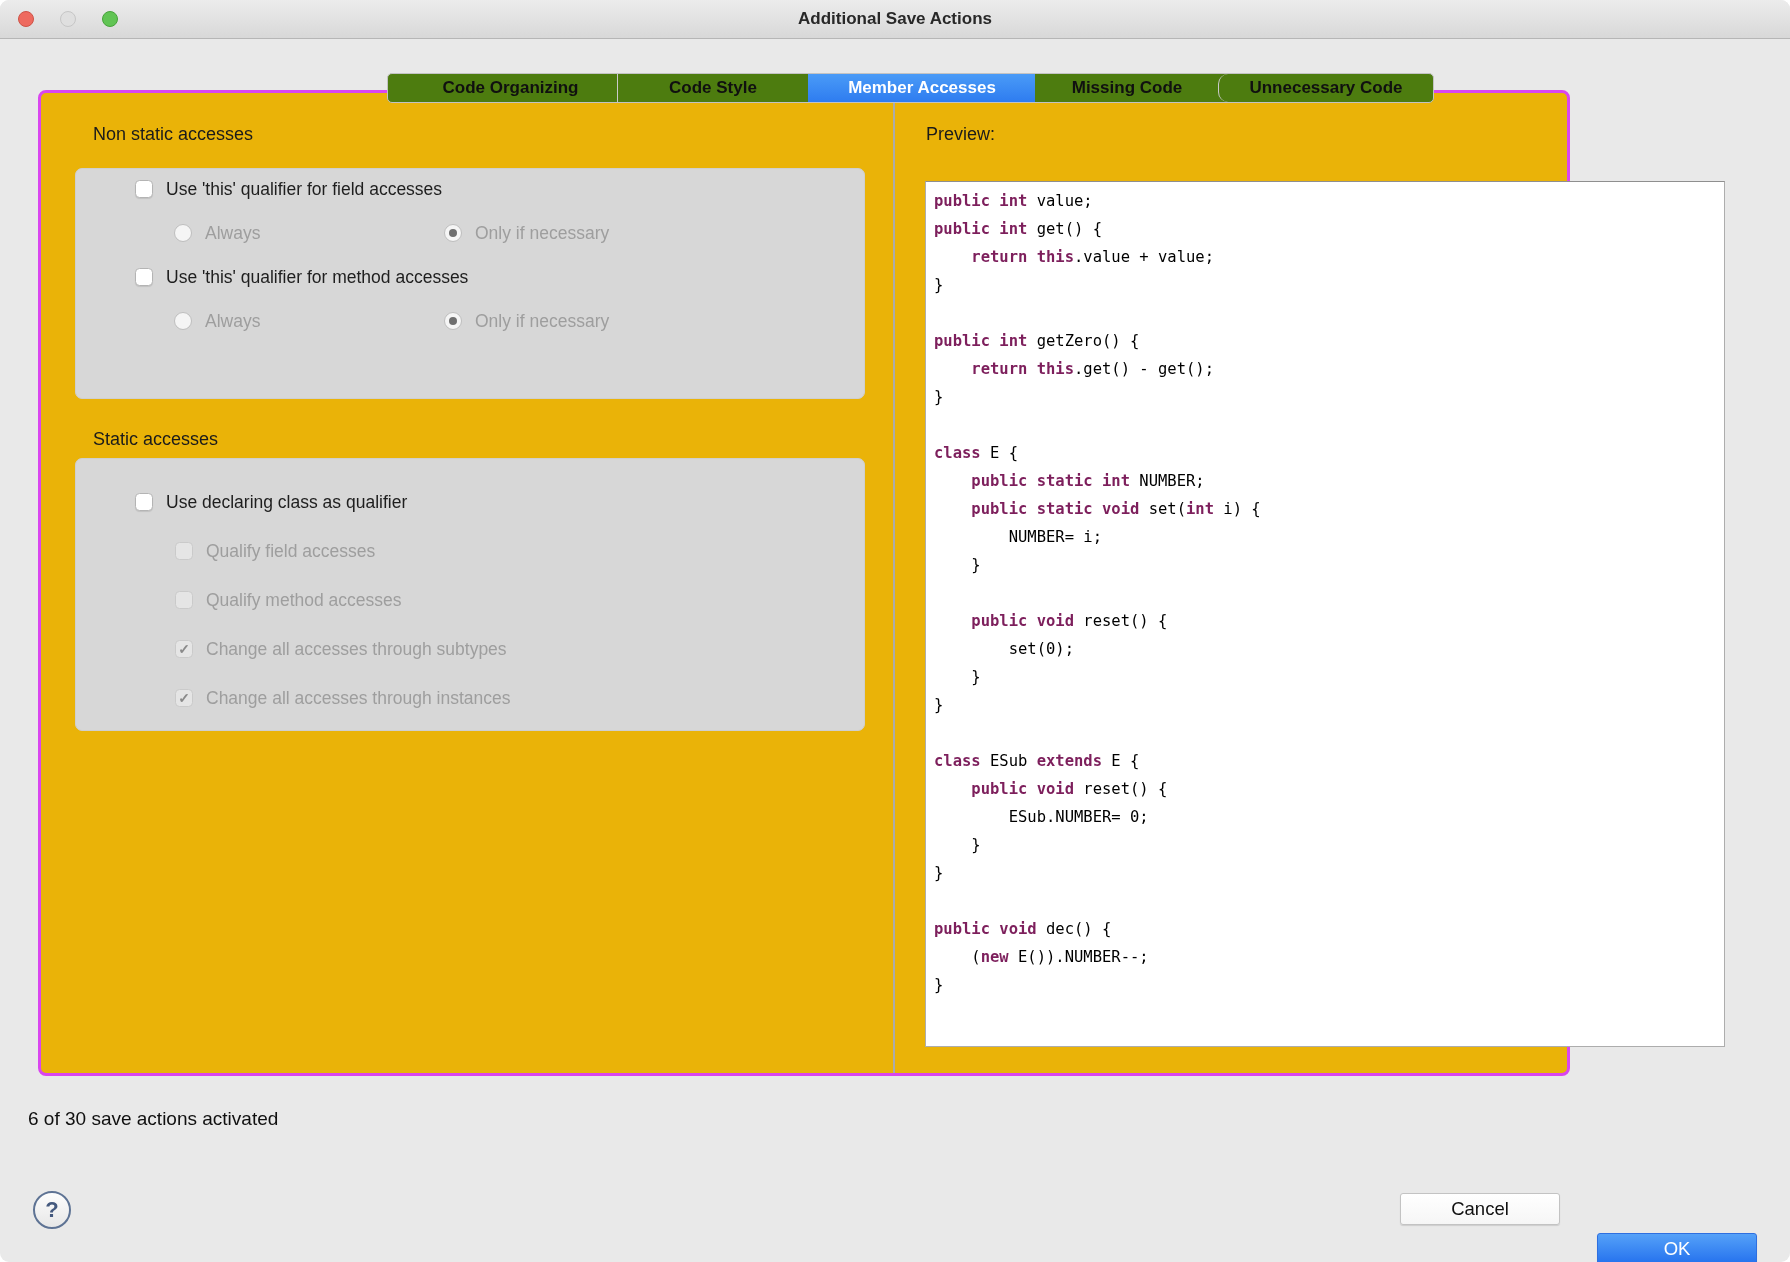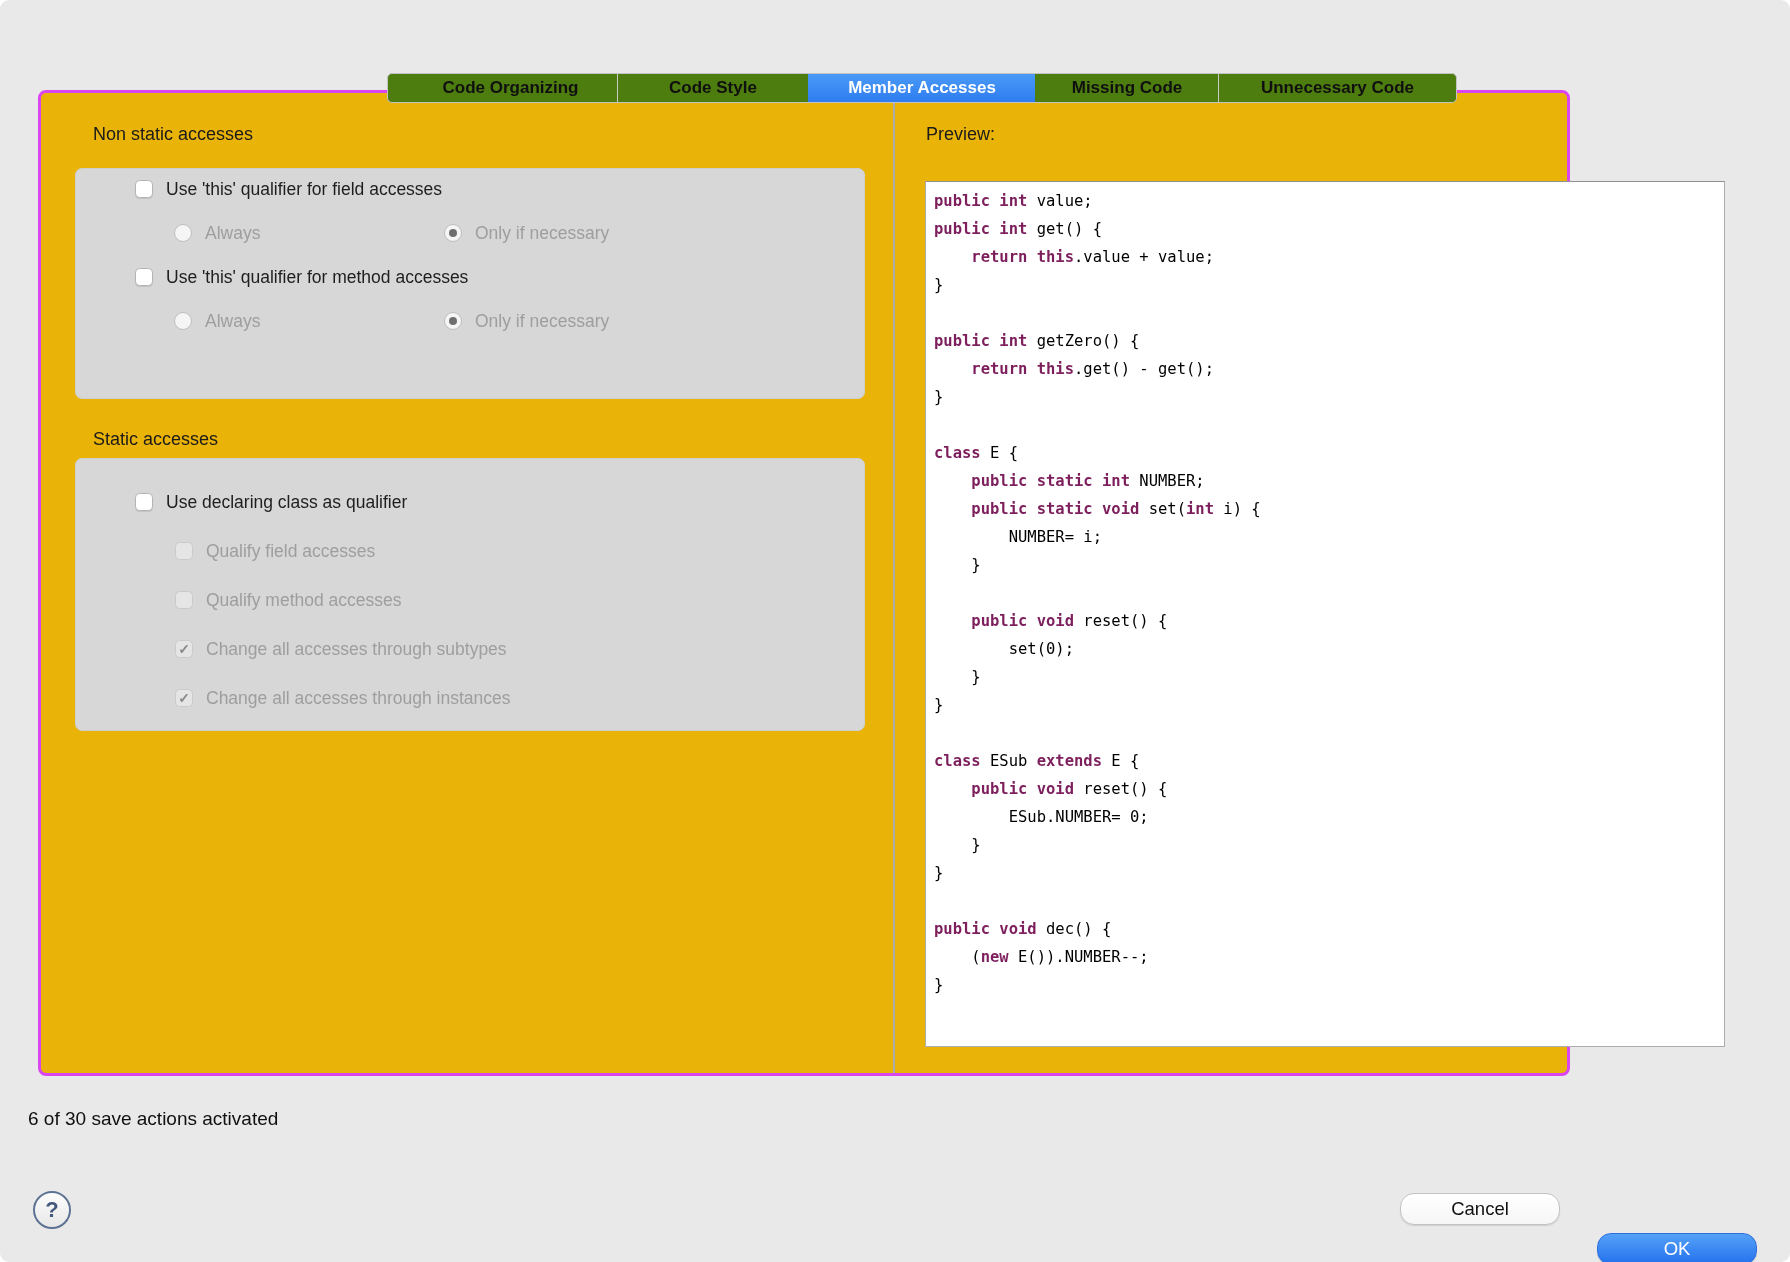--- a/index.html
+++ b/index.html
@@ -17,21 +17,21 @@
   
   .tabstrip{position:absolute;left:387px;top:73px;height:30px;display:flex;background:#4d7c0f;
             border:1px solid #C3C3C3;border-radius:5px;overflow:hidden;box-sizing:border-box;z-index:3;padding-left:16px;}
   .tab{display:flex;align-items:center;justify-content:center;font-size:17px;font-weight:600;
        color:#101010;border-left:1px solid #CACACA;box-sizing:border-box;cursor:default;}
   .tab:first-child{border-left:none;}
   .tab:nth-child(1){width:213px;}
   .tab:nth-child(2){width:191px;}
   .tab:nth-child(3){width:227px;}
   .tab:nth-child(4){width:183px;}
-  .tab:nth-child(5){width:238px;}
+  .tab:nth-child(5){width:215px;border-radius:10px;}
   .tab.selected{background:linear-gradient(#4A9BF7,#2E7CF0);color:#FFF;border-left-color:transparent;}
   .tab.selected + .tab{border-left-color:transparent;}
 
   
   .panel{position:absolute;left:38px;top:90px;width:1532px;height:986px;background:#eab308;
          border:3px solid #d946ef;border-radius:8px;box-sizing:border-box;}
   .divider{position:absolute;left:852px;top:0;bottom:0;width:2px;background:#ABABAB;}
 
   .section-title{position:absolute;left:52px;font-size:18px;color:#1B1B1B;}
   .sec0 .section-title{top:31px;}
@@ -72,32 +72,40 @@
   .code-line{font-family:"DejaVu Sans Mono",monospace;font-size:15.5px;line-height:28px;
              white-space:pre;color:#000;}
   .code-line .k{font-weight:bold;}
 
   
   .status{position:absolute;left:28px;top:1108px;font-size:19px;color:#101010;}
   .help-btn{position:absolute;left:33px;top:1191px;width:38px;height:38px;border-radius:50%;
             background:linear-gradient(#FDFDFD,#E7E7E7);border:2px solid #5E7394;color:#44597E;
             font-size:22px;font-weight:bold;display:flex;align-items:center;justify-content:center;
             box-sizing:border-box;cursor:default;}
-  .btn{position:absolute;top:1193px;height:32px;width:160px;border-radius:14px;font-size:18.5px;
+  .btn{position:absolute;top:1193px;height:32px;width:160px;border-radius:3px;font-size:18.5px;
        display:flex;align-items:center;justify-content:center;box-sizing:border-box;cursor:default;}
   .btn-cancel{left:1400px;background:linear-gradient(#FFFFFF,#F6F6F6);border:1px solid #C3C3C3;
               color:#101010;box-shadow:0 1px 1px rgba(0,0,0,0.12);}
   .btn-ok{left:1597px;background:linear-gradient(#55A1F8,#2471EE);border:1px solid #2E6FE0;
           color:#FFFFFF;box-shadow:0 1px 1px rgba(0,0,0,0.15);margin-top:40px;}
 </style>
 </head>
 <body>
 
 <div class="window">
 
+  <div class="titlebar">
+    <div id="traffic-lights">
+        <div class="light" style="left: 18px; background: rgb(238, 106, 95); border: 1px solid rgb(206, 83, 71);"></div>
+        <div class="light" style="left: 60px; background: rgb(223, 223, 223); border: 1px solid rgb(198, 198, 198);"></div>
+        <div class="light" style="left: 102px; background: rgb(97, 196, 84); border: 1px solid rgb(71, 163, 58);"></div>
+      </div>
+    <div class="title">Additional Save Actions</div>
+  </div>
 
   <div class="tabstrip" id="tabstrip">
       <div class="tab">Code Organizing</div>
       <div class="tab">Code Style</div>
       <div class="tab selected">Member Accesses</div>
       <div class="tab">Missing Code</div>
       <div class="tab">Unnecessary Code</div>
     </div>
 
   <div class="panel">

